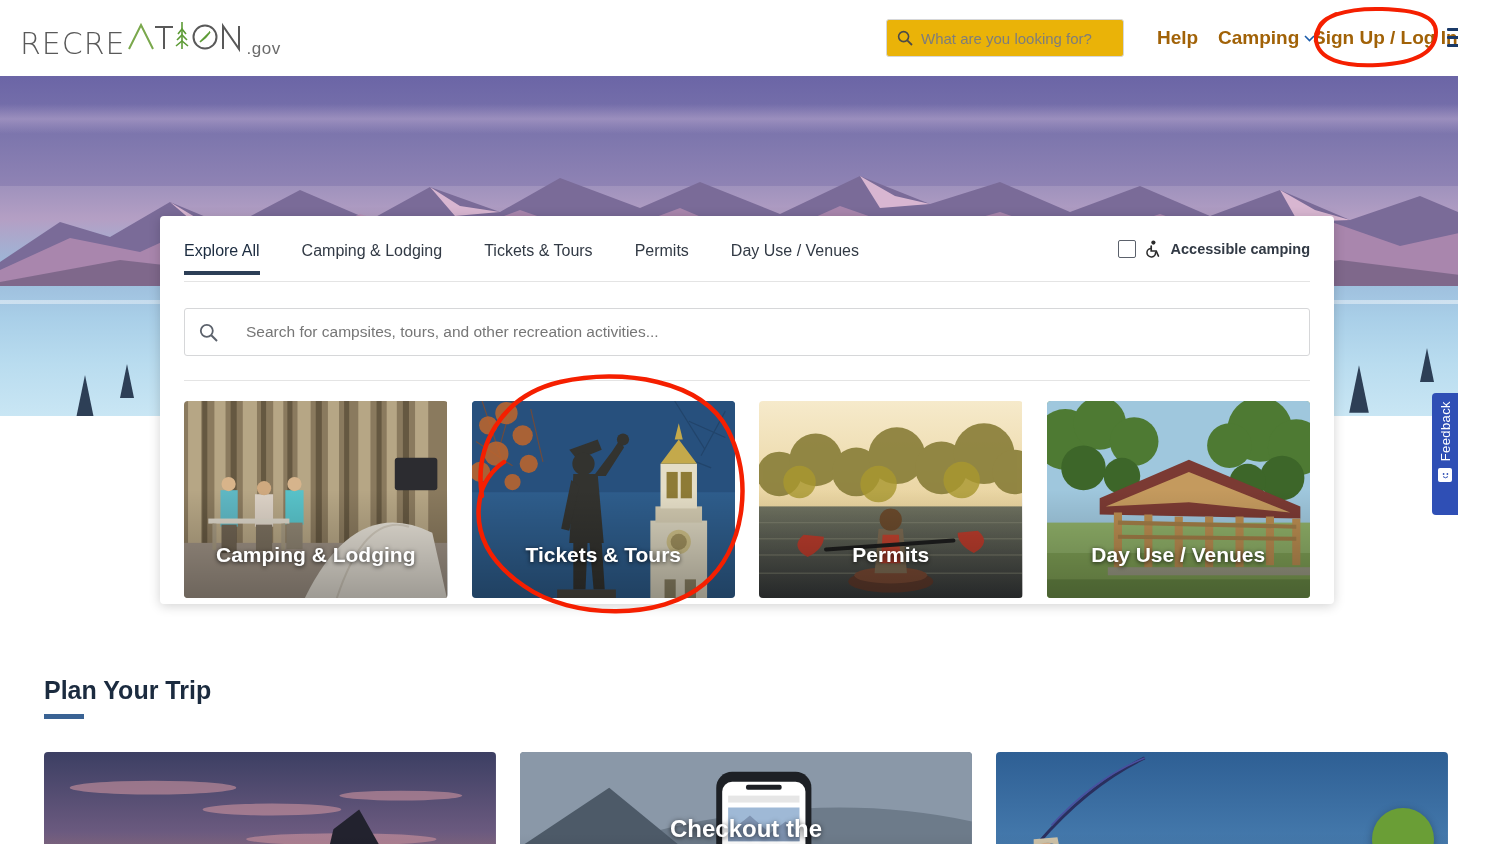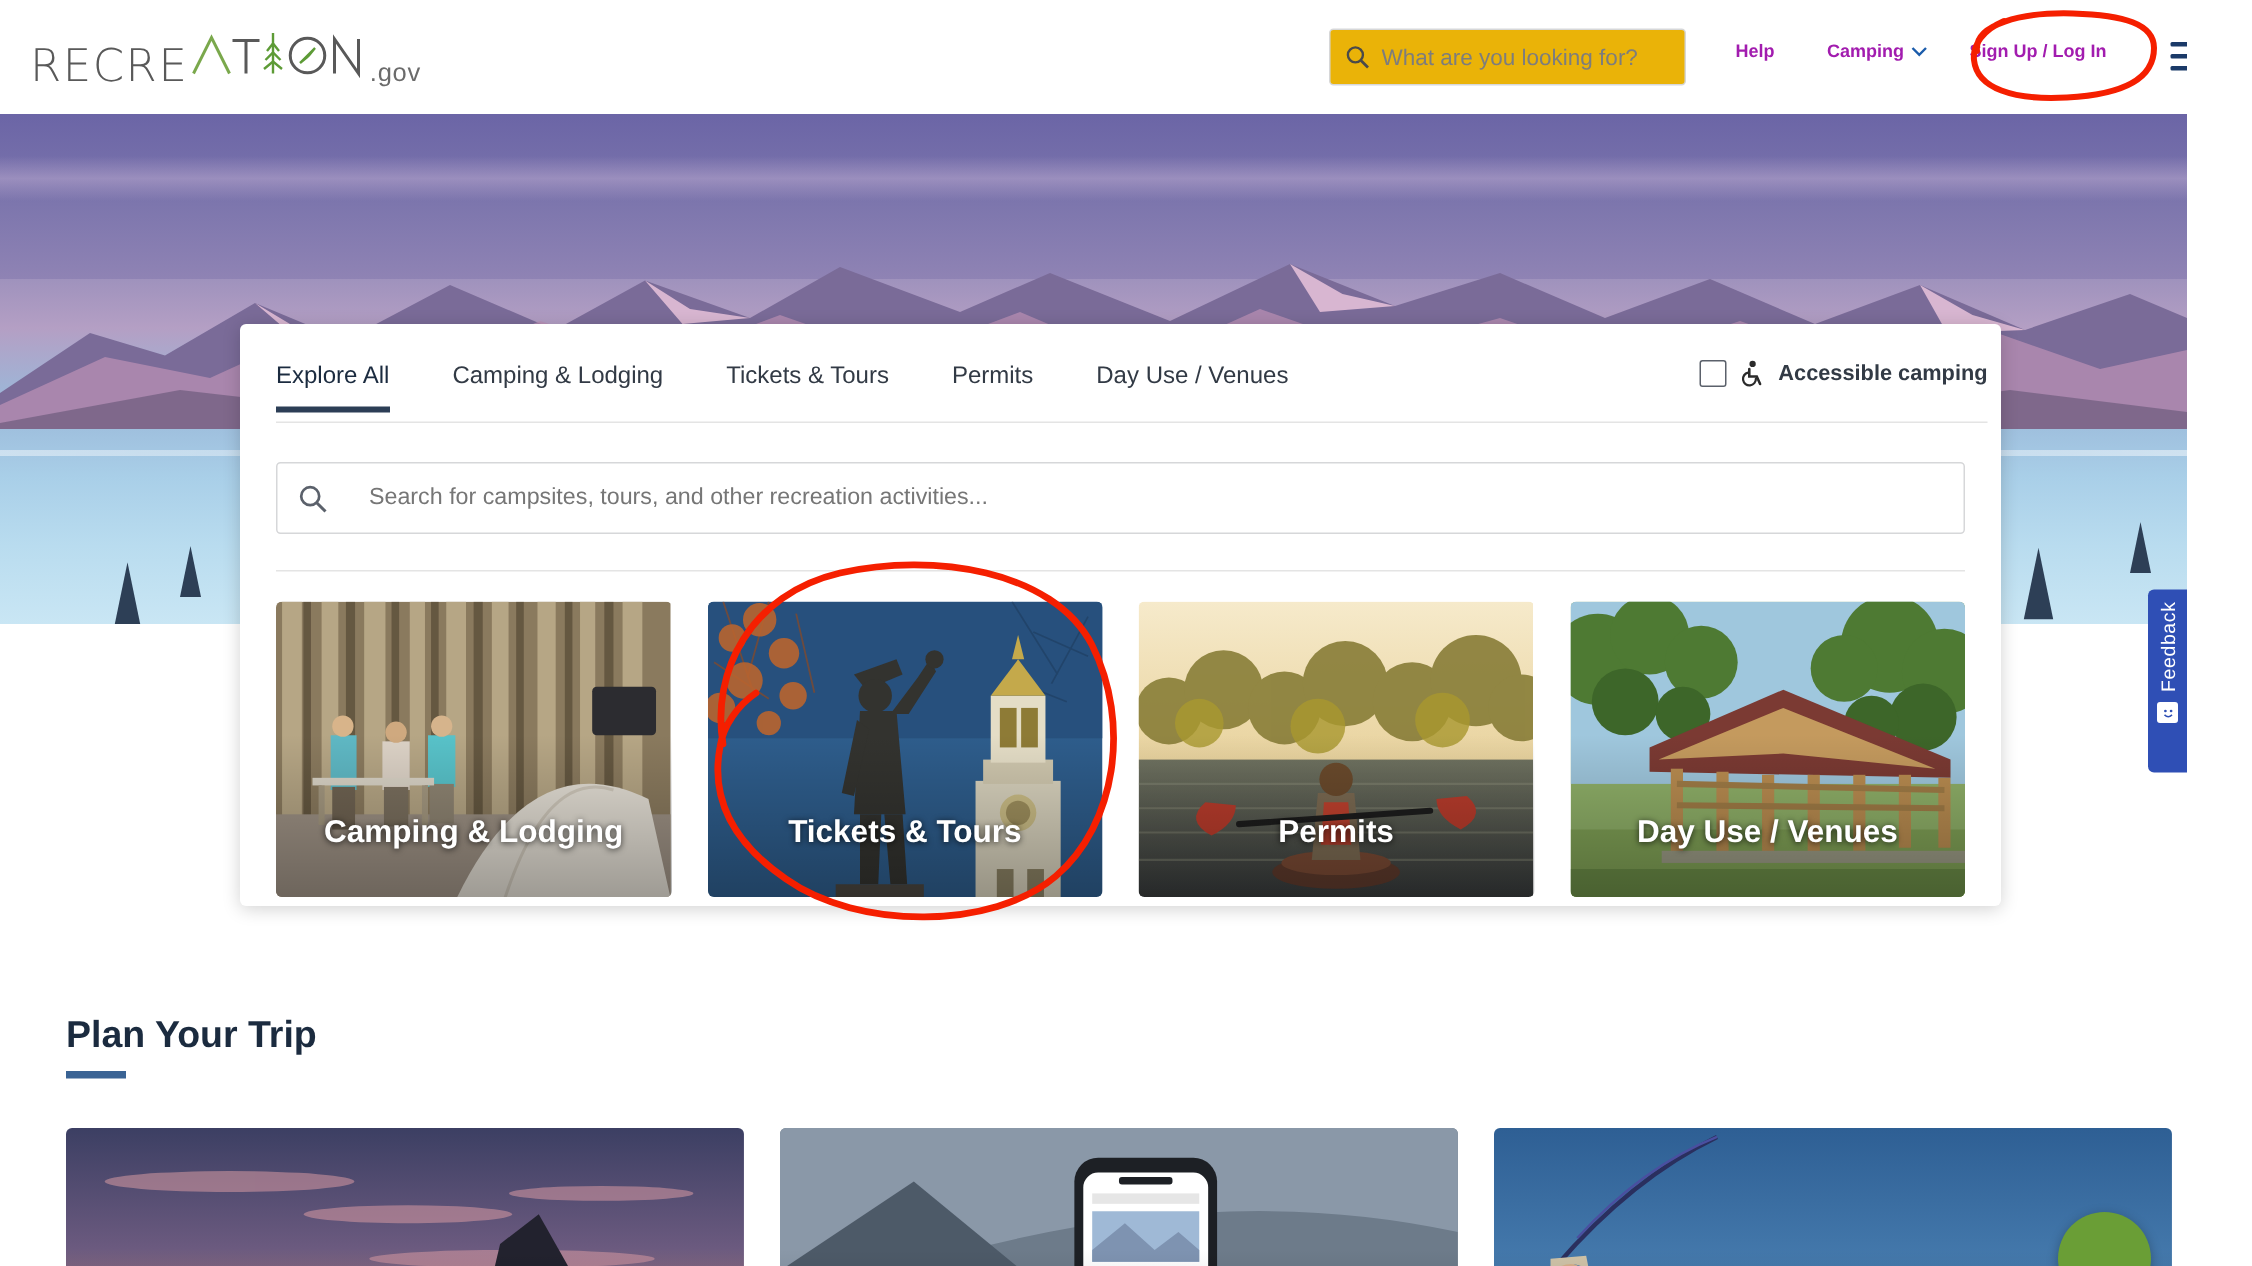--- a/index.html
+++ b/index.html
@@ -41,21 +41,21 @@
   }
   .hdr-search input {
     border: none; outline: none;
     font-size: 15px; font-family: "Liberation Sans", sans-serif;
     color: #323a45; width: 190px; margin-left: 8px; background: transparent;
   }
   .hdr-search input::placeholder { color: #7d7d7d; }
 
   .hdr-link {
     position: absolute; top: 27px;
-    font-size: 12px; color: #a21caf; font-weight: 600;
+    font-size: 19px; color: #a16207; font-weight: 600;
     cursor: pointer; white-space: nowrap;
   }
   #hdr-help { left: 1157px; }
   #hdr-lang { left: 1218px; display: flex; align-items: center; gap: 5px; }
   #hdr-signup { left: 1313px; }
 
   .hamburger {
     position: absolute; left: 1447px; top: 28px;
     width: 30px; height: 20px; cursor: pointer;
   }
@@ -110,21 +110,21 @@
   .search-card {
     position: absolute; top: 216px; left: 160px;
     width: 1174px; height: 388px;
     background: #ffffff;
     border-radius: 4px;
     box-shadow: 0 2px 12px rgba(0,0,0,0.18);
     z-index: 30;
   }
   .tabs {
     position: relative;
-    margin: 20px 9px 0 24px;
+    margin: 20px 24px 0 24px;
     border-bottom: 1px solid #e4e4e4;
     height: 46px;
     display: flex; align-items: flex-start; gap: 0;
   }
   .tab {
     font-size: 16px; color: #323a45;
     padding: 6px 0 14px 0; margin-right: 42px;
     cursor: pointer; white-space: nowrap; position: relative;
   }
   .tab.active { color: #1b2b3f; font-weight: 400; }
@@ -606,20 +606,21 @@
           <path d="M210 82 L232 64 L252 82 L268 70 L282 82 L282 90 L210 90 Z" fill="#7e93b1"></path>
           <rect x="210" y="95" width="72" height="11" rx="2" fill="#fff" stroke="#d8b348" stroke-width="1.5"></rect>
           <rect x="210" y="112" width="34" height="30" fill="#c59b6c"></rect>
           <rect x="248" y="112" width="34" height="30" fill="#7d9ab3"></rect>
           <rect x="210" y="146" width="34" height="30" fill="#9aa98c"></rect>
           <rect x="248" y="146" width="34" height="30" fill="#b1a0a9"></rect>
         </g>
         <path d="M290 150 q22 -16 44 -2 l0 32 l-60 0 z" fill="#caa489"></path>
       </svg>
       <div class="cat-shade"></div>
+      <div class="plan-label">Checkout the</div>
     </div>
 
     <div class="plan-card">
       <svg class="art" viewBox="0 0 456 180" preserveAspectRatio="none">
         <defs>
           <linearGradient id="skyF" x1="0" y1="0" x2="0" y2="1">
             <stop offset="0%" stop-color="#2e5f94"></stop>
               <stop offset="100%" stop-color="#5b93c4"></stop>
           </linearGradient>
         </defs>

